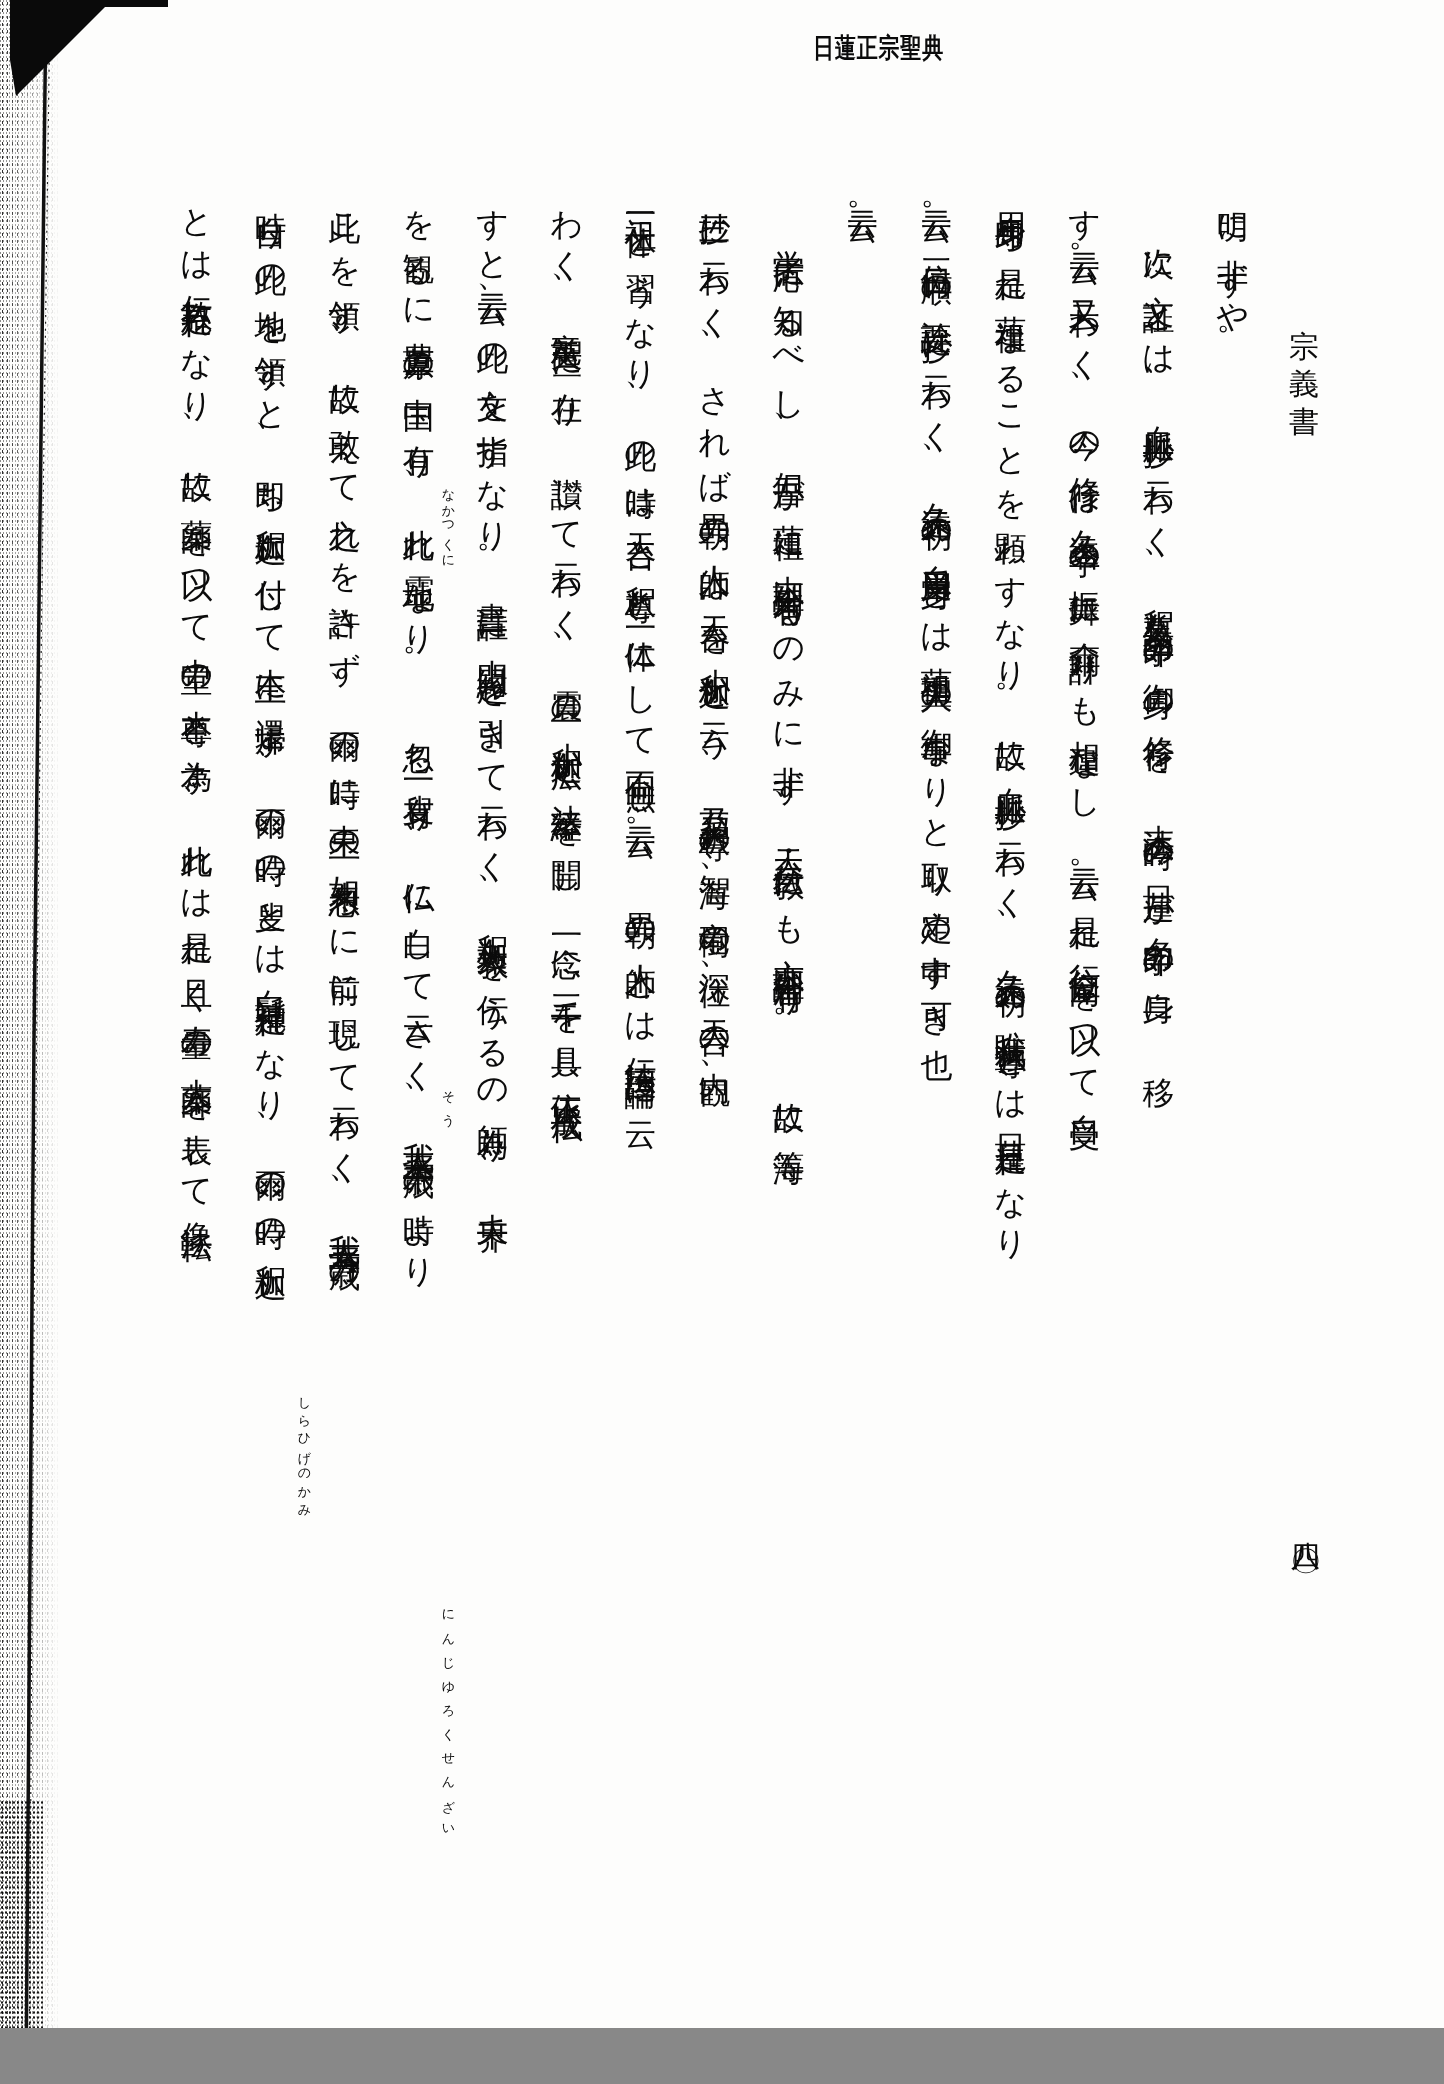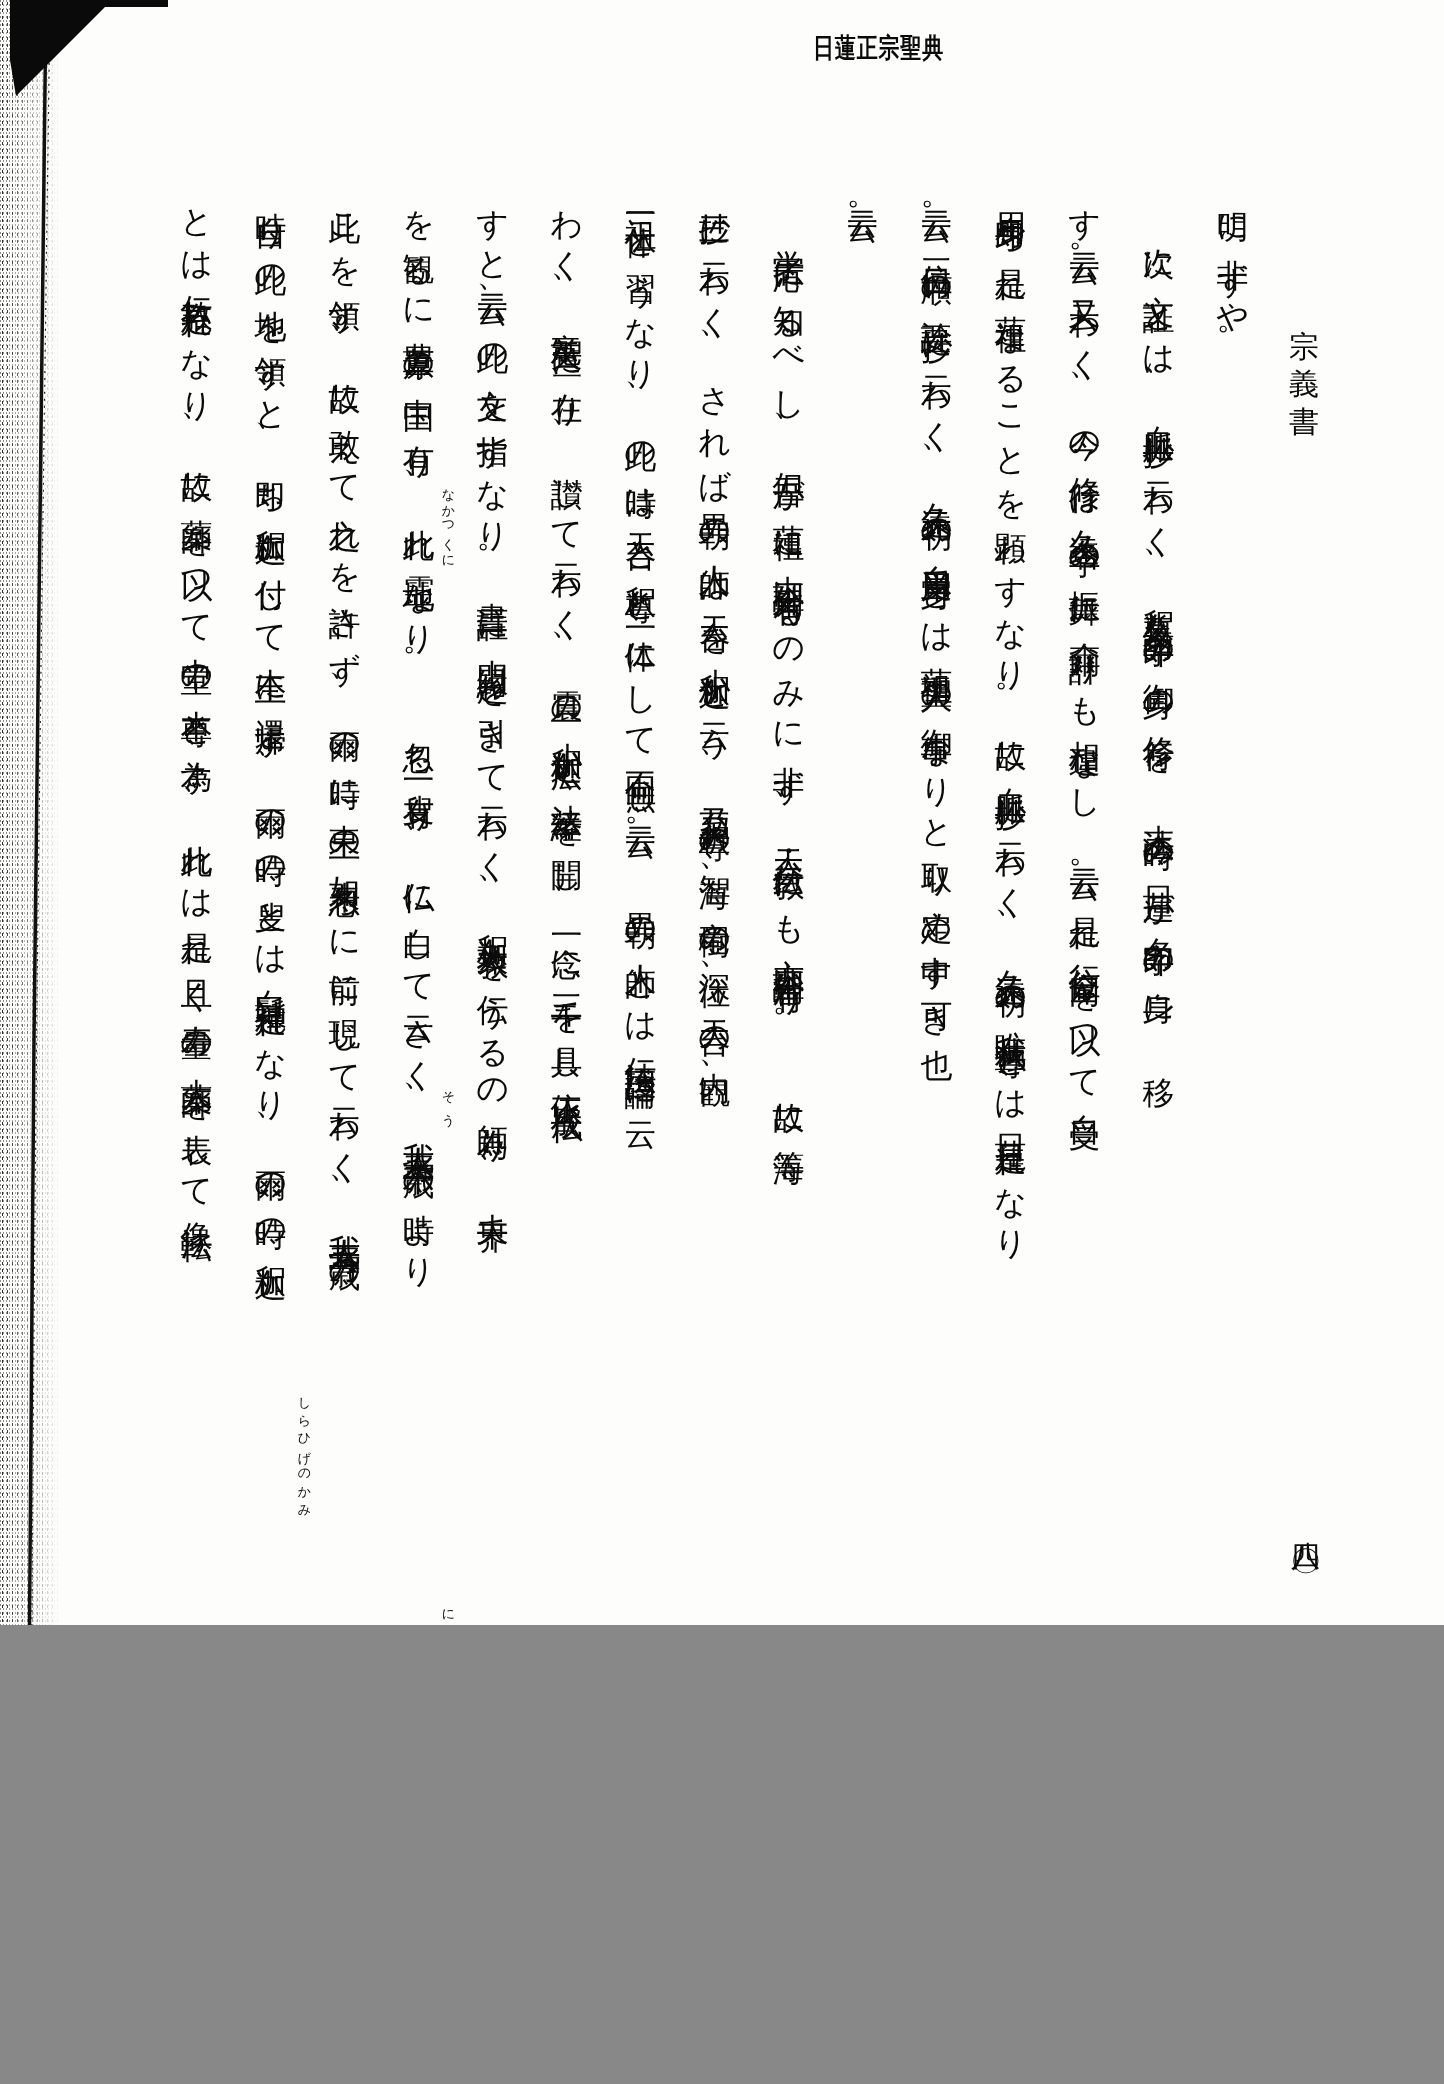--- a/index.html
+++ b/index.html
@@ -1,18 +1,18 @@
 <!DOCTYPE html>
 <html><head>
 <meta charset="utf-8">
 <style>
   html,body{margin:0;padding:0;background:#888;}
   .page{
     position:relative;
-    width:1444px;height:1625px;
+    width:1444px;height:2028px;
     background:#fdfdfc;
     overflow:hidden;
     font-family:"DejaVu Sans", sans-serif;
     color:#0b0b0b;
   }
   
   .scan-speckle{
     position:absolute;left:0;top:0;width:58px;height:2084px;
     background-image:
       radial-gradient(rgba(0,0,0,.85) .8px, transparent .9px),

